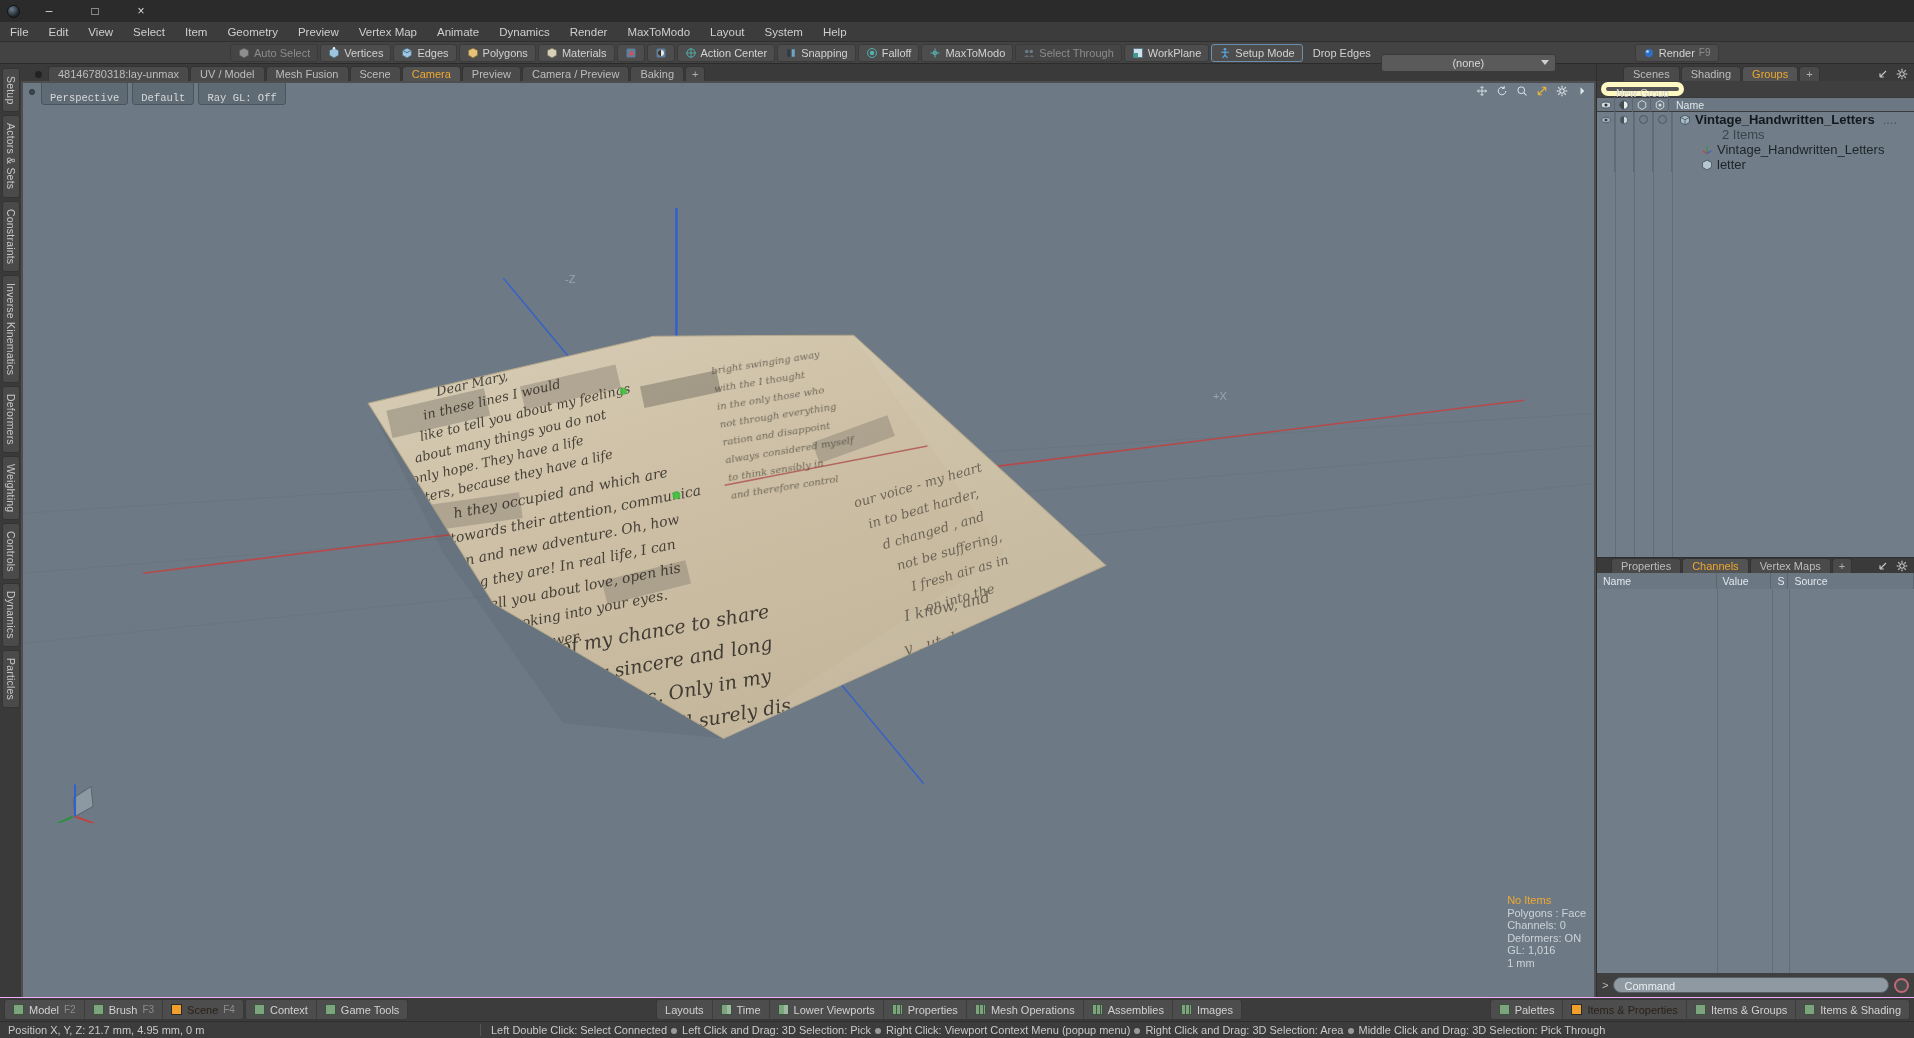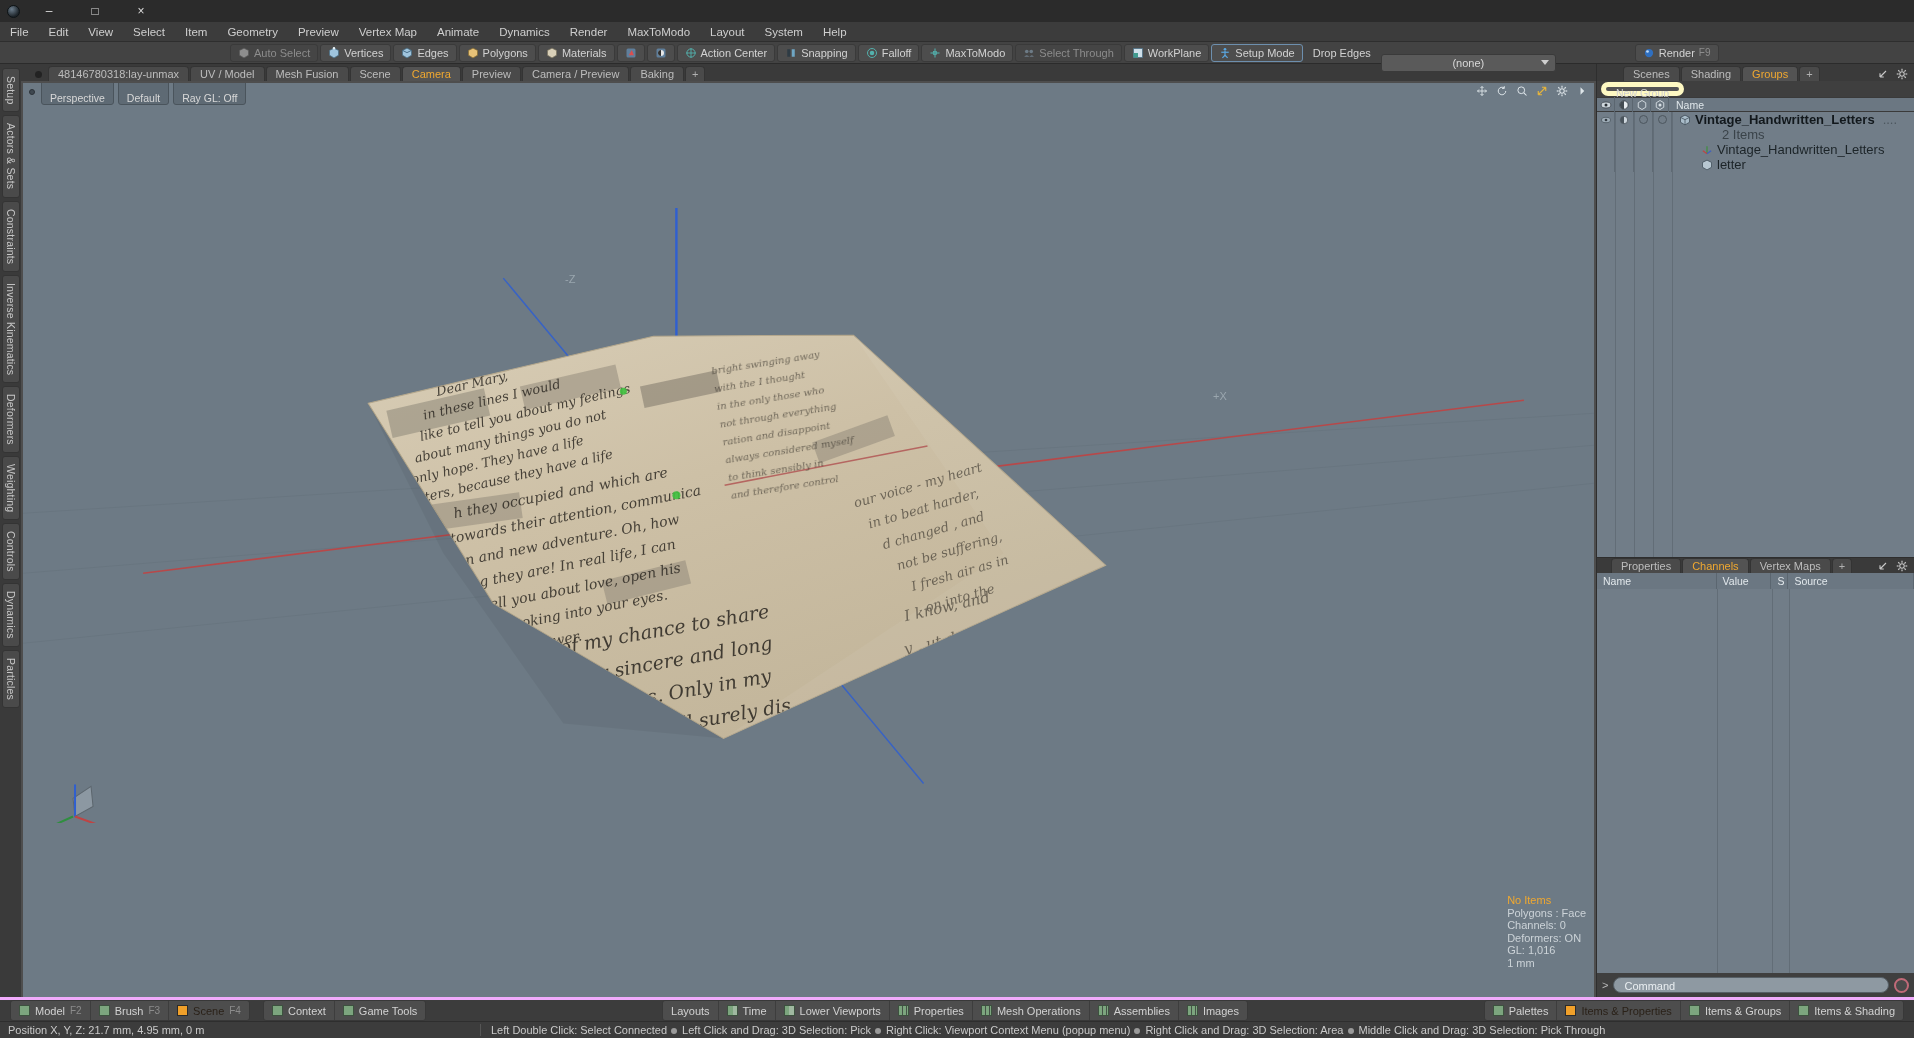--- a/index.html
+++ b/index.html
@@ -98,21 +98,21 @@
 
   .viewport-wrap { flex: 1 1 auto; position: relative; background: #4e4e4e; padding: 2px 2px 0 2px; min-height: 0; }
   .viewport { position: relative; width: 100%; height: 100%; background: #6d7a85; overflow: hidden; }
 
   .vpheader {
     position: absolute; top: 0; left: 0; right: 0; height: 18px;
     display: flex; align-items: center; gap: 4px; padding: 0 4px; z-index: 5;
   }
   .vpchip {
     height: 14px; line-height: 13px; padding: 12px 8px; font-size: 10.5px; color: #d8d8d8;
-    background: #5e6a74; border: 1px solid #4a545c; border-radius: 3px; white-space: nowrap;
+    background: #5e6a74; border: 1px solid #4a545c; border-radius: 3px; white-space: nowrap; font-family: Liberation Mono, monospace;
   }
   .vpdot {
     width: 6px; height: 6px; border-radius: 50%; background: #3f4850;
     border: 1px solid #2c3339; margin: 0 2px; flex: 0 0 6px;
   }
   .vpicons { position: absolute; right: 6px; top: 2px; display: flex; gap: 8px; align-items: center; }
 
   .vpinfo {
     position: absolute; right: 8px; bottom: 28px; text-align: left;
     font-size: 11px; color: #ccd3d8; line-height: 12.5px; z-index: 5;
@@ -167,21 +167,21 @@
   .cmdrow .arrow { color: #b9b9b9; font-size: 11px; }
   .cmdinput {
     flex: 1 1 auto; height: 16px; background: #8e99a2; border-radius: 8px;
     color: #e9eef1; font-size: 11px; line-height: 16px; padding-left: 10px; border: 1px solid #565f66;
   }
   .recdot { width: 15px; height: 15px; border-radius: 50%; border: 2px solid #c06a78; background: #4a4a4a; }
 
   
   .layoutbar {
     height: 24px; flex: 0 0 24px; background: #3c3c3c; display: flex; align-items: center;
-    padding: 0 10px; gap: 13px; border-top: 3px solid #f0abfc;
+    padding: 0 4px; gap: 1px; border-top: 1px solid #f0abfc;
   }
   .lbtn {
     height: 19px; display: flex; align-items: center; gap: 5px; padding: 0 8px;
     background: #4d4d4d; border: 1px solid #383838; border-radius: 3px;
     font-size: 11px; color: #d2d2d2; white-space: nowrap;
   }
   .lbtn.active { background: #f0a02a; color: #2a2118; border-color: #b4761c; }
   .sq { width: 11px; height: 11px; background: #7ca57e; border: 1px solid #3d513f; flex: 0 0 11px; }
   .sq.orange { background: #f0a02a; border-color: #2b2b2b; }
   .sq.split { background: linear-gradient(90deg,#7ca57e 50%, #9fb8a0 50%); }

